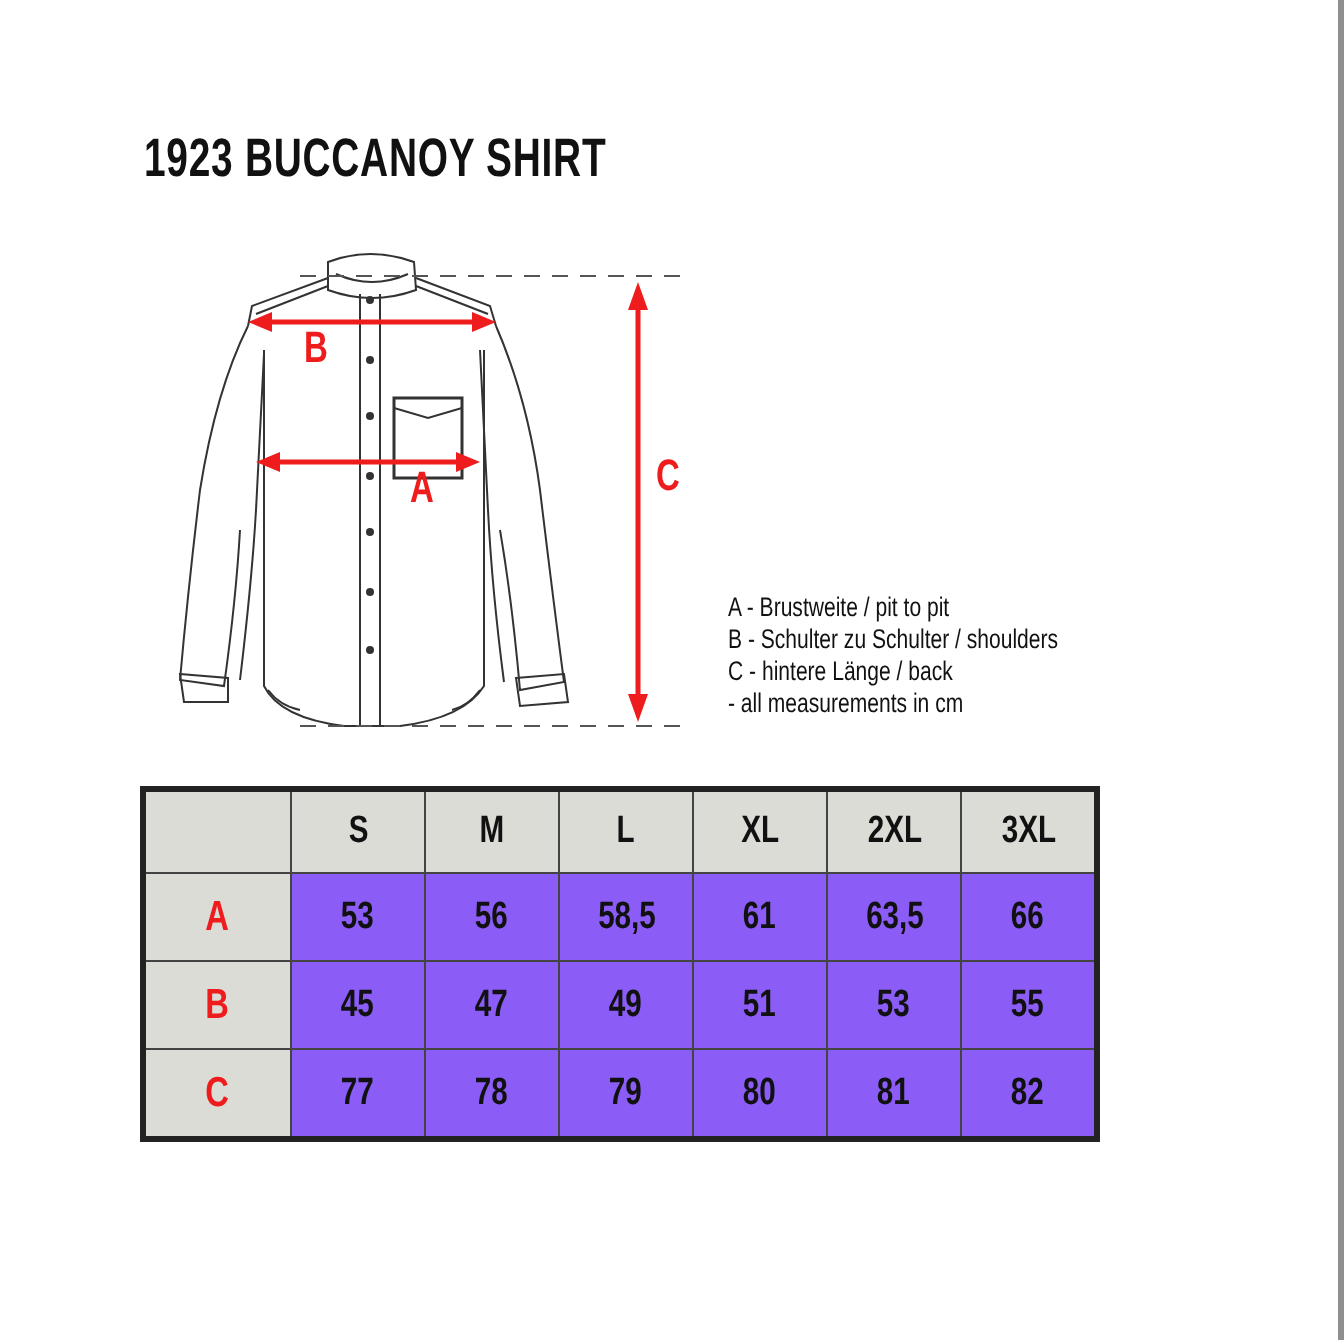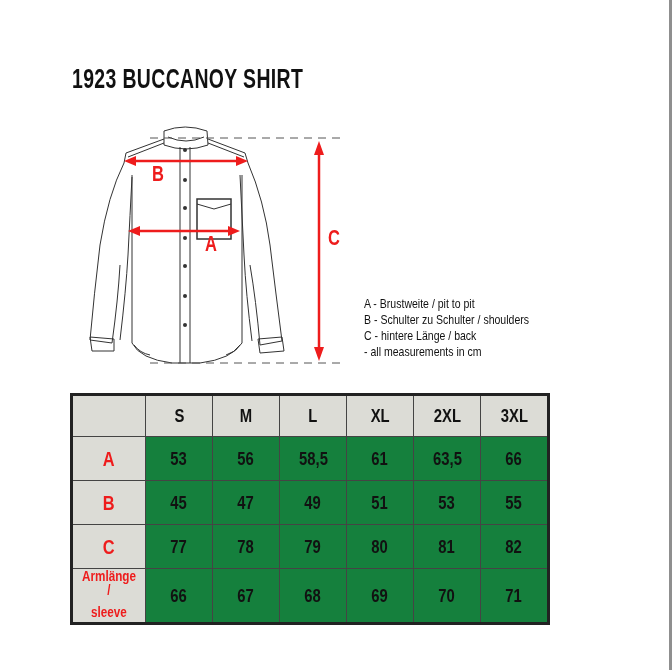--- a/index.html
+++ b/index.html
@@ -22,21 +22,21 @@
   table.size-table {
     position: absolute; left: 70px; top: 393px; border-collapse: collapse;
     border: 3px solid #222;
   }
   table.size-table td, table.size-table th {
     border: 1.5px solid #444; text-align: center; vertical-align: middle; padding: 0;
     font-weight: bold; font-size: 19px; color: #111;
   }
   .hdr th { background: #dcdcd6; height: 40px; }
   .rowlabel { background: #dcdcd6; width: 72px; color: #ee1c1c !important; }
-  .cell { width: 66px; height: 43px; background: #15803d; }
+  .cell { width: 66px; height: 43px; background: #8b5cf6; }
   .num { display: inline-block; transform: scaleX(0.78); }
   .rowlabel .num { font-size: 21px; }
   .rowlabel .small { font-size: 15px; line-height: 14px; display: inline-block; transform: scaleX(0.78); }
 </style>
 </head>
 <body>
 
 <div class="right-bar"></div>
 
 <div class="title">1923 BUCCANOY SHIRT</div>
@@ -141,26 +141,14 @@
   </tr>
   <tr>
     <td class="rowlabel"><span class="num">C</span></td>
     <td class="cell"><span class="num">77</span></td>
     <td class="cell"><span class="num">78</span></td>
     <td class="cell"><span class="num">79</span></td>
     <td class="cell"><span class="num">80</span></td>
     <td class="cell"><span class="num">81</span></td>
     <td class="cell"><span class="num">82</span></td>
   </tr>
-  <tr>
-    <td class="rowlabel">
-      <span class="small">Armlänge /</span><br>
-      <span class="small">sleeve</span>
-    </td>
-    <td class="cell"><span class="num">66</span></td>
-    <td class="cell"><span class="num">67</span></td>
-    <td class="cell"><span class="num">68</span></td>
-    <td class="cell"><span class="num">69</span></td>
-    <td class="cell"><span class="num">70</span></td>
-    <td class="cell"><span class="num">71</span></td>
-  </tr>
 </tbody>
   </table>
 
 </body></html>

